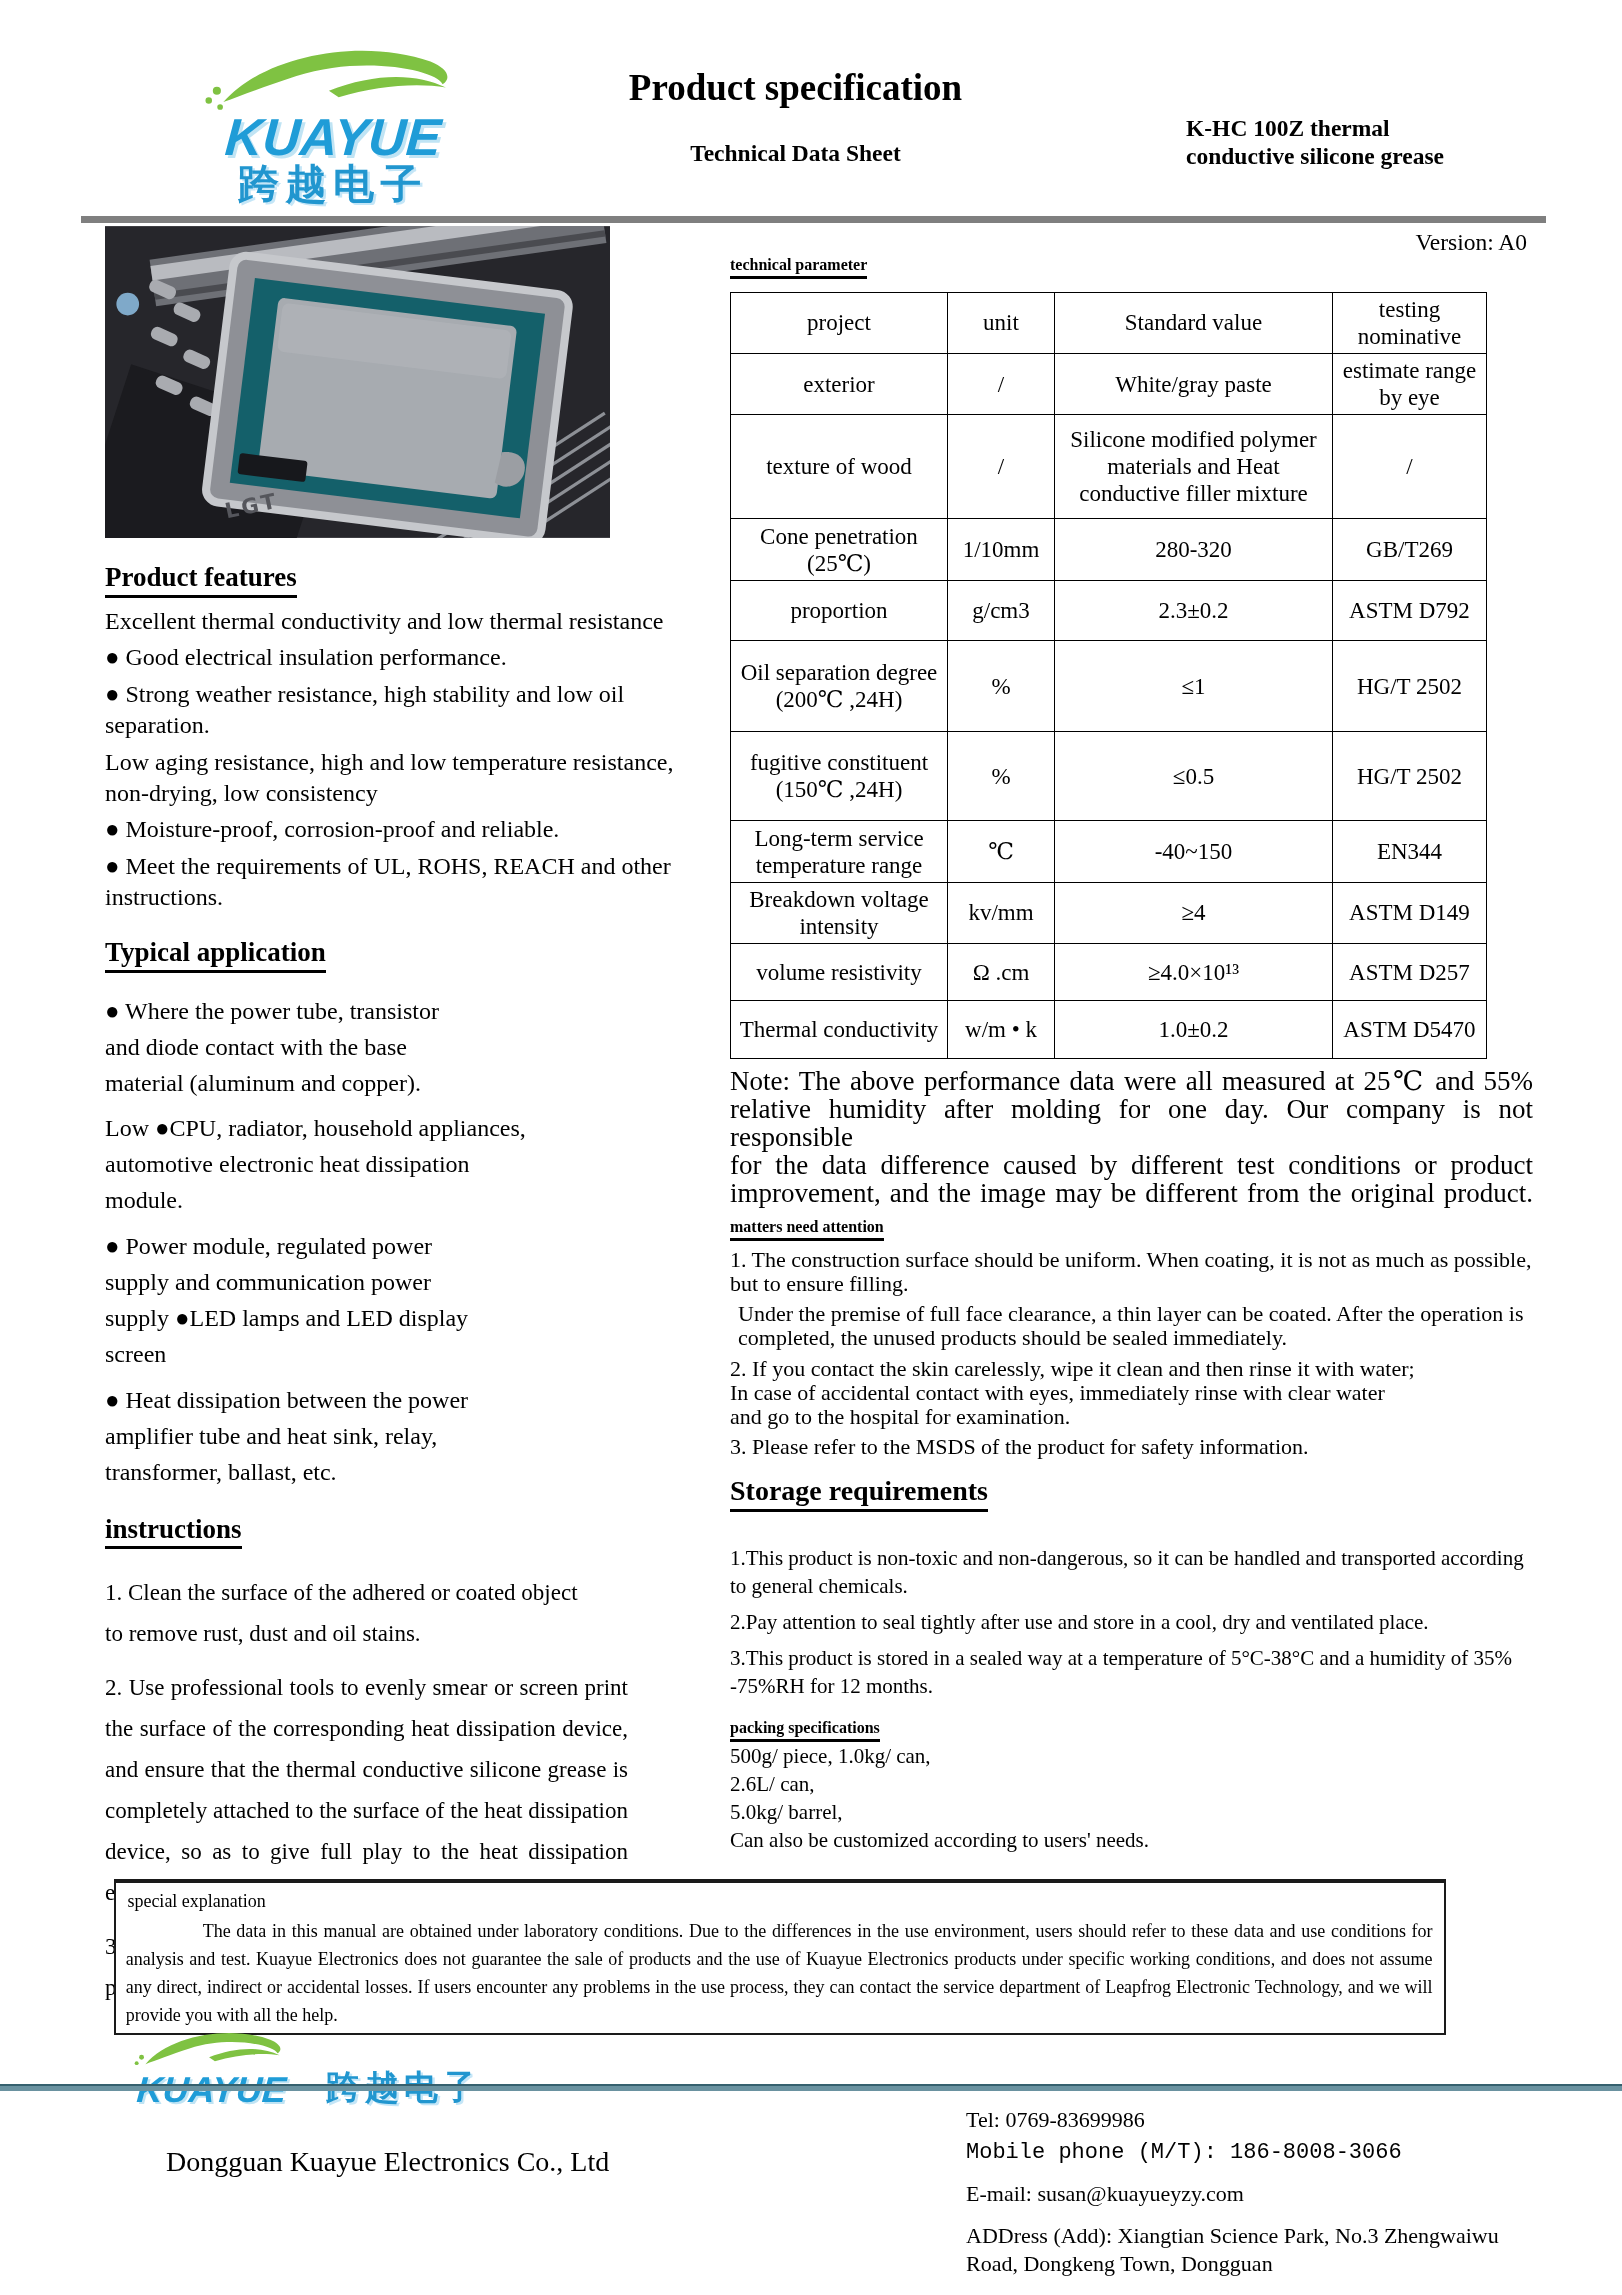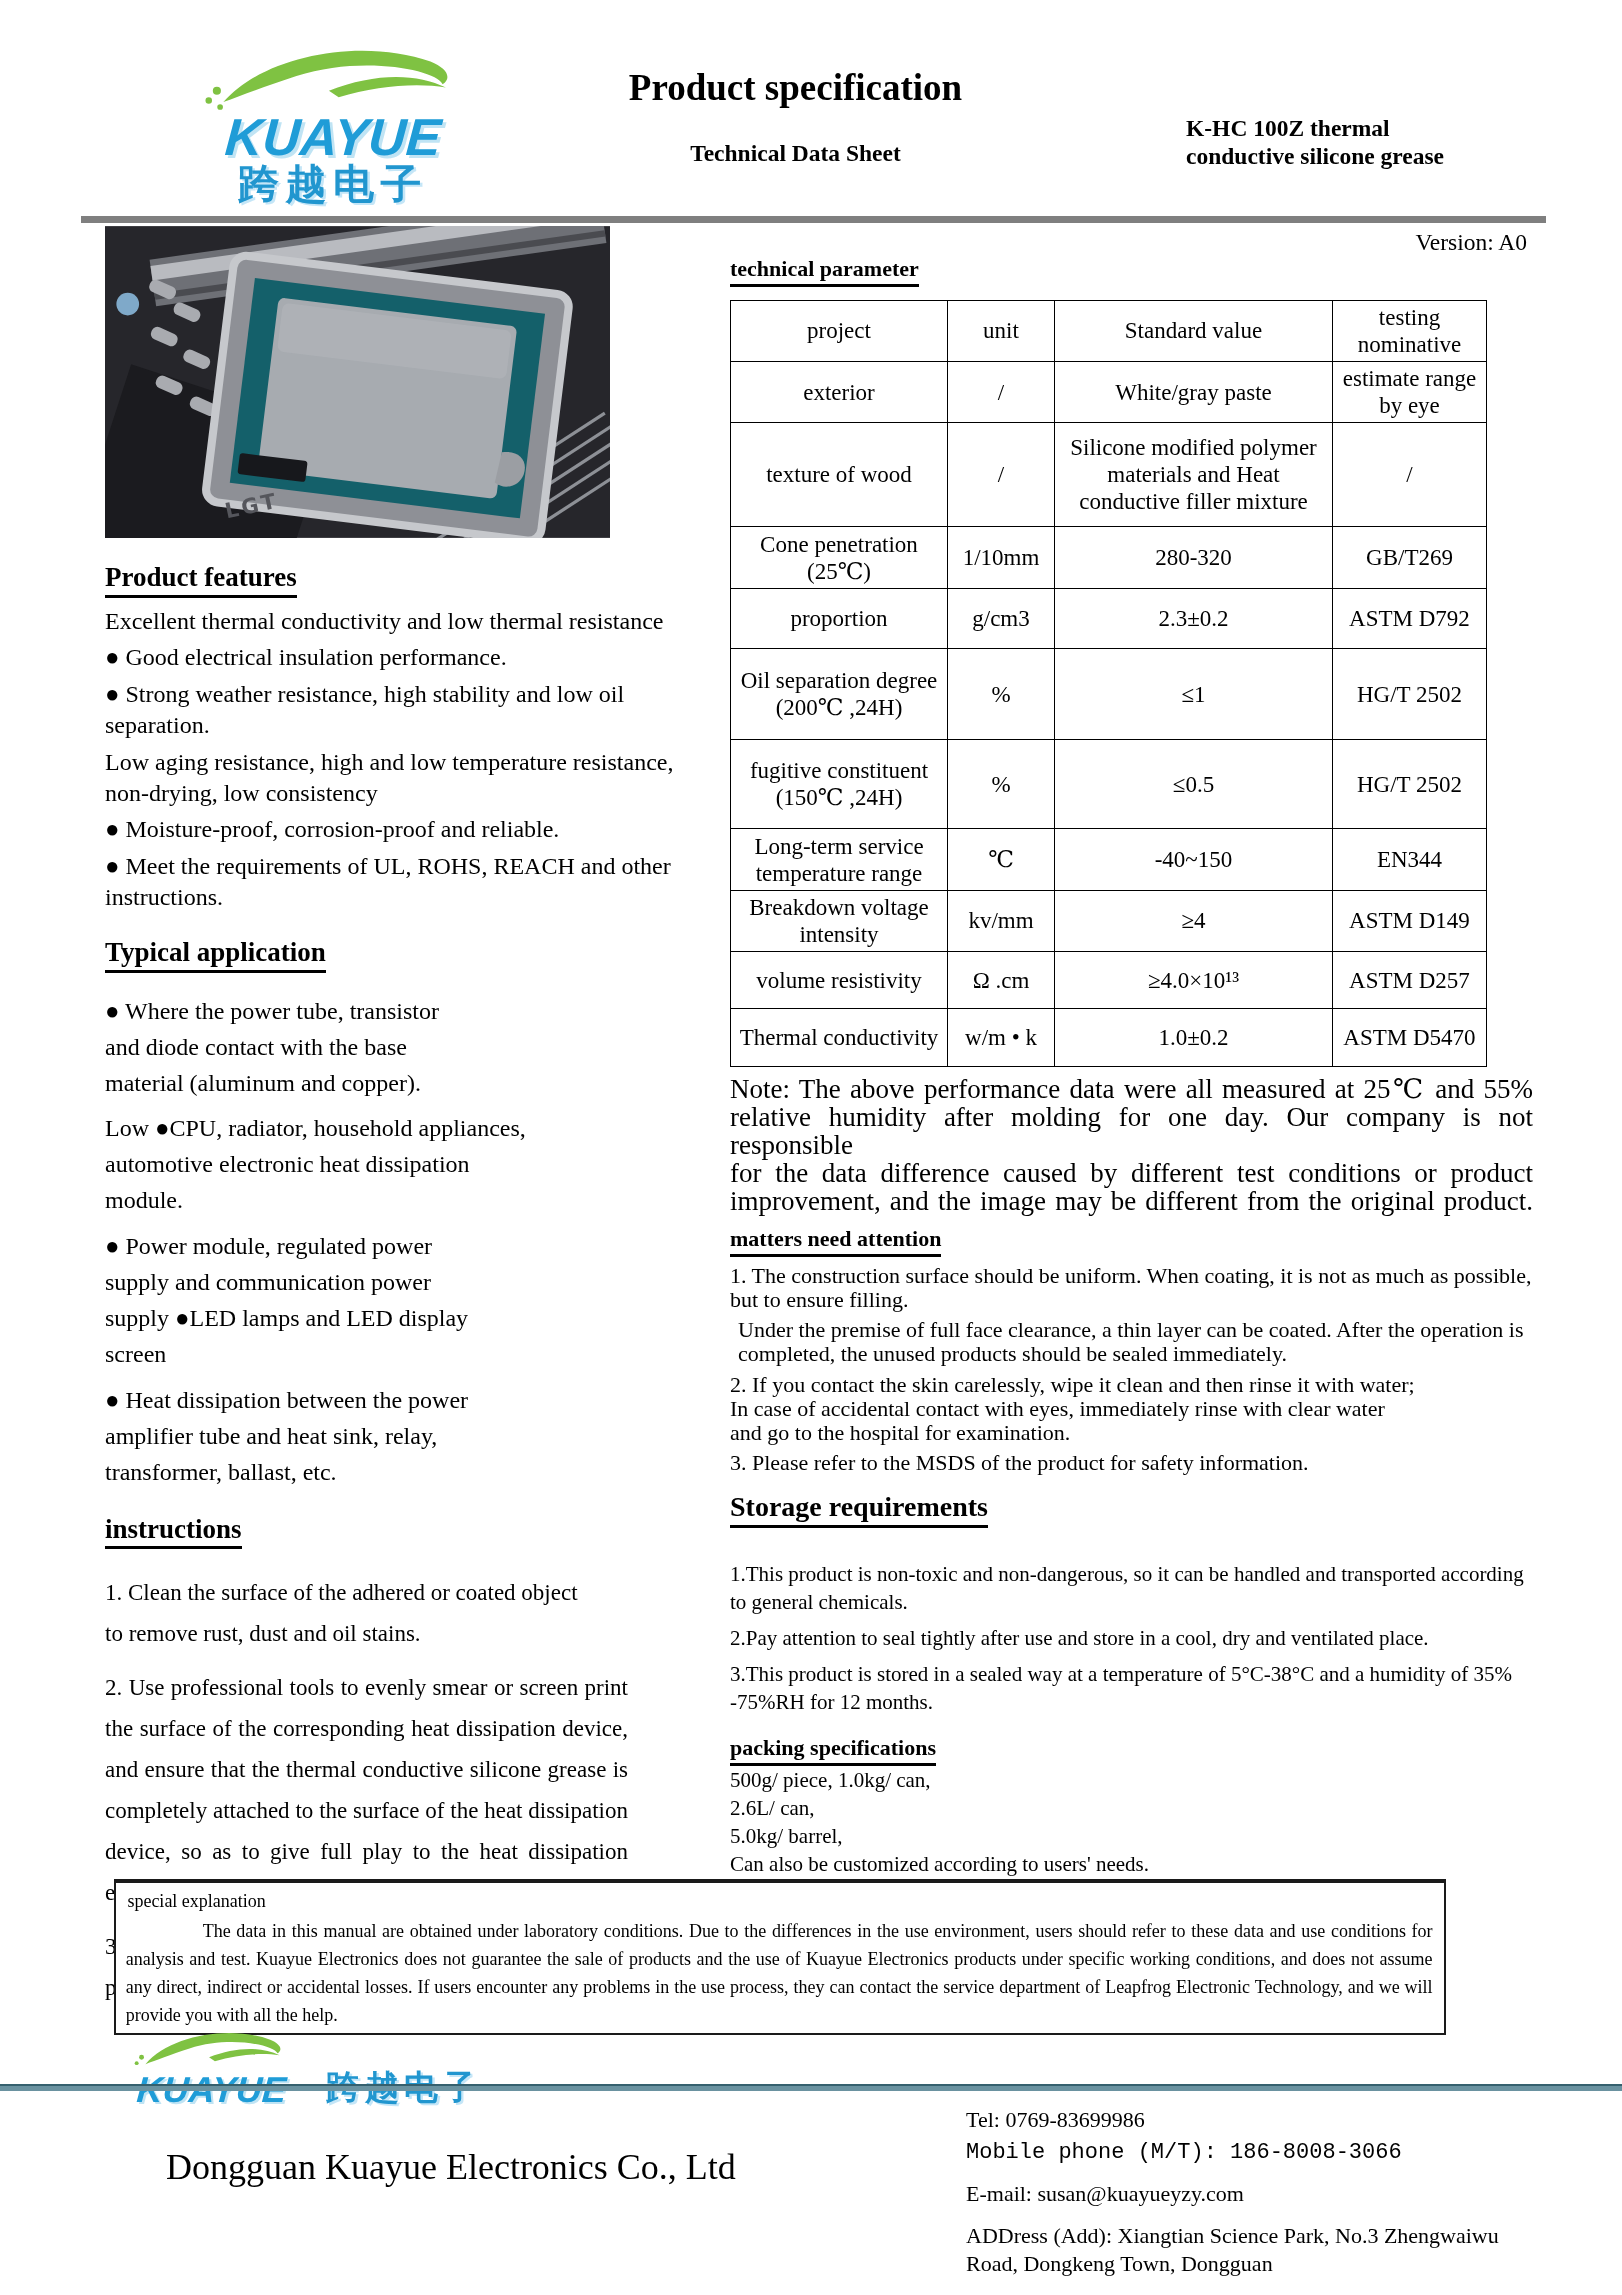--- a/index.html
+++ b/index.html
@@ -25,21 +25,21 @@
   .product-name{position:absolute;left:1186px;top:114px;width:325px;font-size:23.5px;font-weight:bold;line-height:28px;}
   .header-rule{position:absolute;left:81px;top:216px;width:1465px;height:7.3px;background:#7f7f7f;}
   .version{position:absolute;top:229px;right:96px;font-size:23.5px;}
 
   
   .left-col{position:absolute;left:105px;top:226px;width:625px;}
   .right-col{position:absolute;left:730px;top:256px;width:811px;}
 
   h2{margin:0;font-size:27px;font-weight:bold;}
   h2 span{display:inline-block;border-bottom:3.2px solid #000;padding-bottom:1.6px;}
-  .right-col h2{font-size:22px;}
+  .right-col h2{font-size:16px;}
   .right-col h2.big{font-size:28px;}
 
   
   .cpu-photo{width:505px;height:312px;display:block;}
 
   
   .features{width:576px;margin-top:8px;}
   .features p{margin:5.7px 0;font-size:24px;line-height:31px;}
   .apps{width:487px;margin-top:20px;}
   .apps p{margin:9.7px 0;font-size:24px;line-height:36px;white-space:pre-line;}
@@ -98,21 +98,21 @@
   .footer-logo .stack{text-align:center;}
   .footer-logo .logo-en{
     display:block;font-family:"Liberation Sans","DejaVu Sans",sans-serif;font-weight:bold;font-style:italic;
     font-size:36px;line-height:32px;color:#1f9cd7;text-shadow:2.4px 2.4px 0 rgba(140,205,235,.55);transform:skewX(-4deg);
   }
   .footer-logo .logo-cn{
     margin-left:21px;font-weight:bold;font-size:34px;line-height:36px;letter-spacing:4.9px;
     color:#2196cf;text-shadow:2.4px 2.4px 0 rgba(140,205,240,.5);
   }
   .footer-rule{position:absolute;left:0;top:2084px;width:1623px;height:4.9px;background:#6a92a0;border-top:2.4px solid #35606e;}
-  .company{position:absolute;left:166px;top:2146px;font-size:36px;}
+  .company{position:absolute;left:166px;top:2146px;font-size:28px;}
   .contacts{position:absolute;left:966px;top:2106px;width:560px;font-size:22px;line-height:28px;}
   .contacts .c-line{margin-bottom:4.9px;}
   .contacts .gap-md{margin-bottom:13px;font-family:Liberation Mono, monospace;}
   .contacts .gap-lg{margin-bottom:14.6px;}
 </style>
 </head>
 <body>
 
 <div class="page">
 

